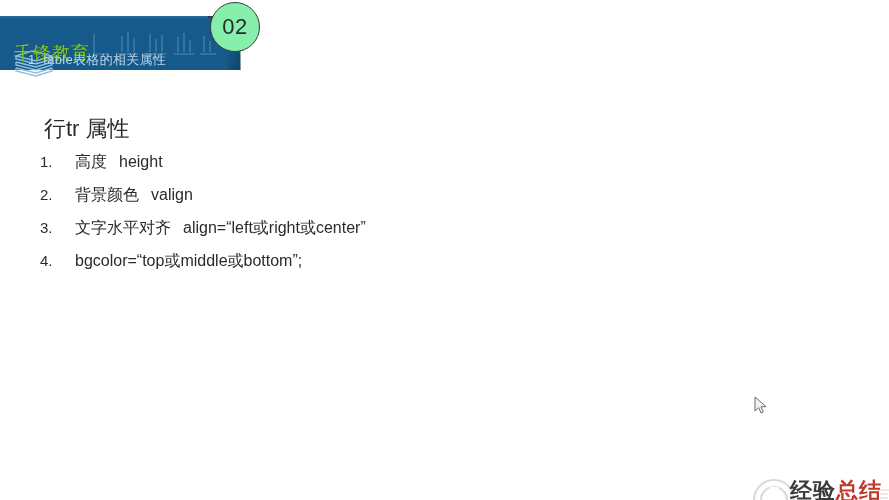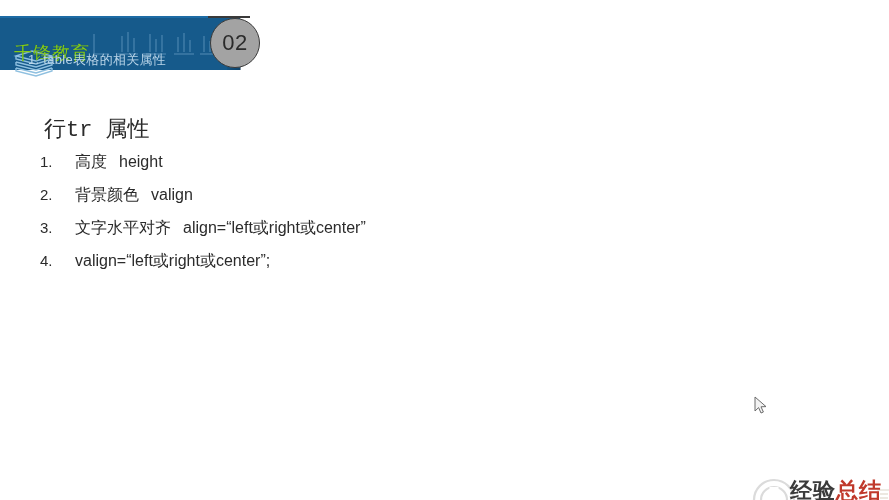--- a/index.html
+++ b/index.html
@@ -97,44 +97,43 @@
     top: 33px;
     font-size: 13px;
     color: #b9d4e8;
     white-space: nowrap;
     letter-spacing: 0.3px;
   }
 
   .badge-02 {
     position: absolute;
     left: 210px;
-    top: 18px;
+    top: 2px;
     width: 50px;
     height: 50px;
     border-radius: 50%;
-    background: #a3a3a3;
+    background: #86efac;
     border: 1.5px solid #3b3b3b;
     box-sizing: border-box;
     display: flex;
     align-items: center;
     justify-content: center;
     font-size: 22px;
     color: #2b2b2b;
     letter-spacing: 0.5px;
   }
 
   
   .content-title {
     position: absolute;
     left: 44px;
     top: 114px;
     font-size: 22px;
     color: #2b2b2b;
     white-space: nowrap;
-    font-family: Liberation Mono, monospace;
   }
 
   .list {
     position: absolute;
     left: 40px;
     top: 152px;
     width: 700px;
   }
   .list-item {
     display: flex;
@@ -287,21 +286,21 @@
       <span class="li-cn">背景颜色</span>
       <span class="li-code">valign</span>
     </div>
     <div class="list-item">
       <span class="li-num">3.</span>
       <span class="li-cn">文字水平对齐</span>
       <span class="li-code">align=“left或right或center”</span>
     </div>
     <div class="list-item">
       <span class="li-num">4.</span>
-      <span class="li-code">valign=“left或right或center”;</span>
+      <span class="li-code">bgcolor=“top或middle或bottom”;</span>
     </div>
   </div>
 
   <div class="watermark">
     <div class="wm-arc">
       <svg width="48" height="44" viewBox="0 0 48 44" xmlns="http://www.w3.org/2000/svg">
         <g fill="none" stroke="#d5d5d5" stroke-width="2.2">
           <circle cx="24" cy="22" r="20"></circle>
           <circle cx="24" cy="22" r="13"></circle>
         </g>

